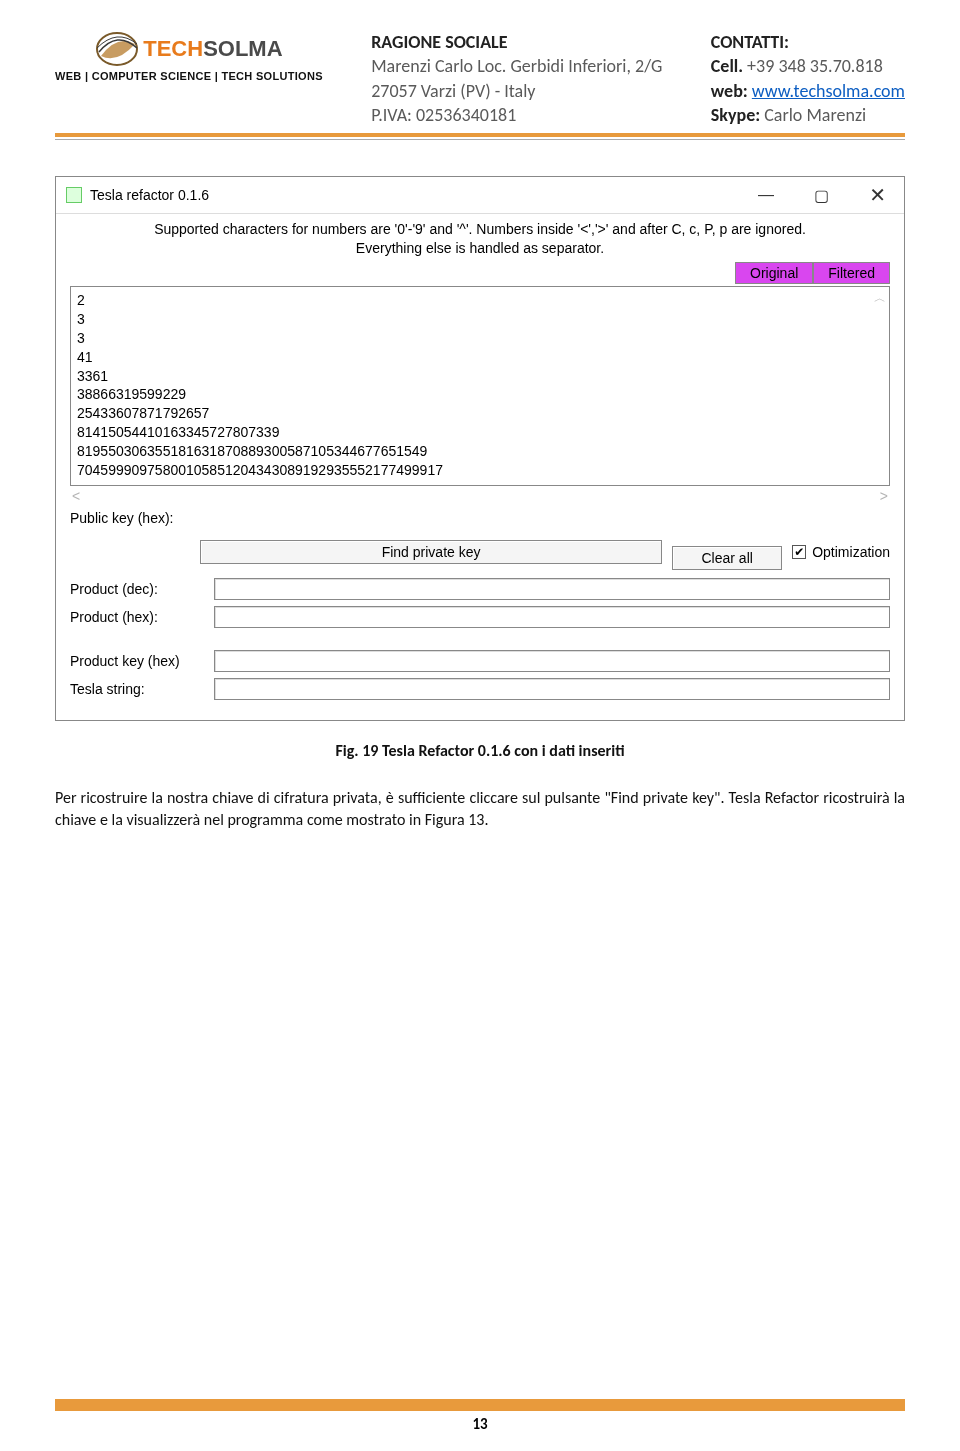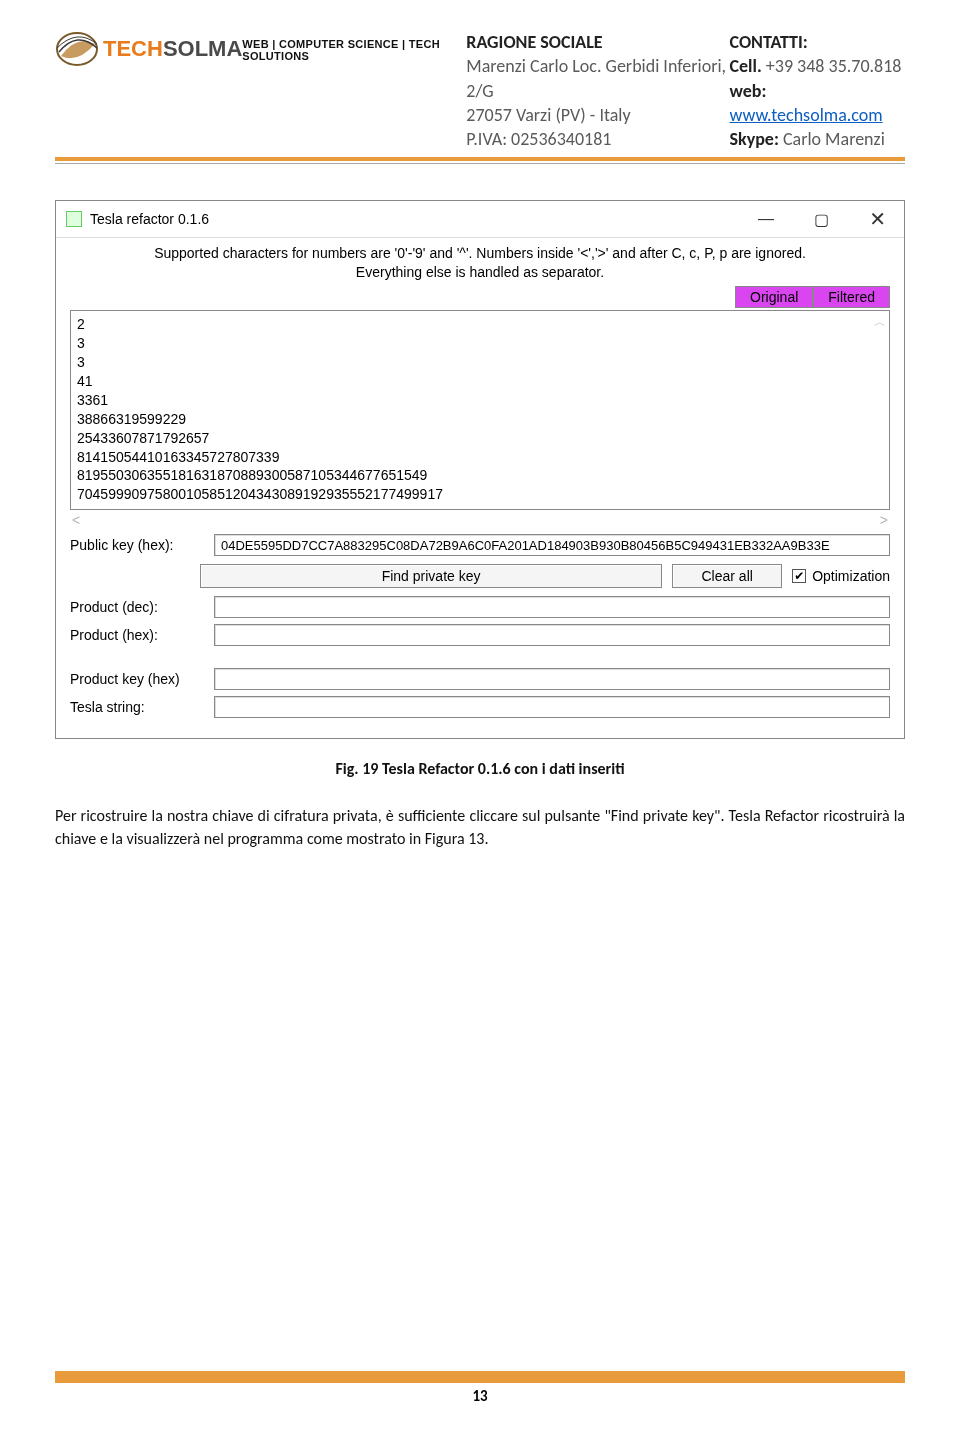--- a/index.html
+++ b/index.html
@@ -1,19 +1,19 @@
 <!DOCTYPE html>
 <html><head>
 <meta charset="utf-8">
 <style>
   * { box-sizing: border-box; }
   body { width: 960px; height: 1451px; margin: 0; padding: 0; font-family: Calibri, Arial, sans-serif; background: #fff; position: relative; }
   .page { padding: 30px 55px 0 55px; }
   .header { display: flex; justify-content: space-between; align-items: flex-start; margin-bottom: 6px; }
-  .logo-block { display: flex; align-items: center; }
+  .logo-block { display: flex; flex-direction: column; align-items: center; }
   .logo-top { display: flex; align-items: center; gap: 4px; }
   .logo-swirl { width: 44px; height: 38px; }
   .logo-text { display: flex; flex-direction: column; line-height: 1; }
   .brand-main { font-family: Arial Black, Arial, sans-serif; font-weight: 900; font-size: 22px; letter-spacing: 0; }
   .brand-tech { color: #E87B1C; }
   .brand-solma { color: #4a4a4a; }
   .tagline { font-family: Arial Black, Arial, sans-serif; font-weight: 900; font-size: 11px; letter-spacing: 0.3px; margin-top: 2px; color: #111; }
   .info-col { font-size: 18px; line-height: 1.35; color: #5a5a5a; }
   .info-col b { color: #222; font-weight: 700; }
   .info-col a { color: #0d5ec2; text-decoration: underline; }
@@ -31,29 +31,29 @@
   .filter-row { display:flex; justify-content:flex-end; gap:0; margin-bottom:2px; }
   .tab-btn { border:1px solid #888; padding:2px 14px; background:#d946ef; font-size:14px; }
   .list-box { width:100%; height:200px; border:1px solid #888; background:#fff; padding:4px 6px; font-size:14px; line-height:1.35; overflow:hidden; white-space:pre; resize:none; }
   .hscroll { display:flex; justify-content:space-between; padding:0 2px; color:#b5b5b5; font-size:14px; margin:2px 0 6px 0;}
   .field-row { display:flex; align-items:center; margin:6px 0; gap:24px;}
   .field-label { width:120px; font-size:14px; }
   .field-input { flex:1; border:1px solid #888; height:22px; padding:0 6px; font-size:13px; background:#fff; box-shadow: inset 1px 1px 0 #ddd; }
   .btn-row { display:flex; align-items:center; gap:10px; margin:8px 0; padding-left:130px;}
   .btn { border:1px solid #888; background:#f5f5f5; padding:3px 0; text-align:center; font-size:14px; box-shadow: inset 1px 1px 0 #fff; }
   .btn-find { flex:1; }
-  .btn-clear { width:110px;}
+  .btn-clear { width:110px;margin-top:12px;}
   .chk { display:flex; align-items:center; gap:6px; font-size:14px;}
   .chk-box { width:14px; height:14px; border:1px solid #555; display:flex; align-items:center; justify-content:center; font-size:12px; line-height:1;}
 
   .caption-block { margin-top:20px; width: 850px;}
   .caption { text-align:center; font-weight:700; font-size:16px; color:#111; margin-bottom:14px;}
   .para { font-size:16px; line-height:1.4; color:#111; text-align:justify;margin-top:27px; }
 
-  .footer { position:absolute; bottom:46px; left:55px; right:55px; }
+  .footer { position:absolute; bottom:18px; left:55px; right:55px; }
   .footer-bar { height:12px; background:#E89A3C; }
   .footer-num { text-align:center; font-weight:700; font-size:15px; margin-top:4px;}
 </style>
 </head>
 <body>
 
 <div class="page">
   <div class="header">
     <div class="logo-block">
       <div class="logo-top">
@@ -114,21 +114,20 @@
 704599909758001058512043430891929355521774999­17</div>
       <div style="position:absolute; right:4px; top:4px; color:#b5b5b5; font-size:12px;">︿</div>
       </div>
       <div class="hscroll">
         <span>&lt;</span>
         <span>&gt;</span>
       </div>
 
       <div class="field-row">
         <div class="field-label">Public key (hex):</div>
-        <input class="field-input" value="04DE5595DD7CC7A883295C08DA72B9A6C0FA201AD184903B930B80456B5C949431EB332AA9B33E" style="">
       </div>
 
       <div class="btn-row">
         <div class="btn btn-find">Find private key</div>
         <div class="btn btn-clear">Clear all</div>
         <div class="chk">
           <span class="chk-box">✔</span>
           <span>Optimization</span>
         </div>
       </div>

